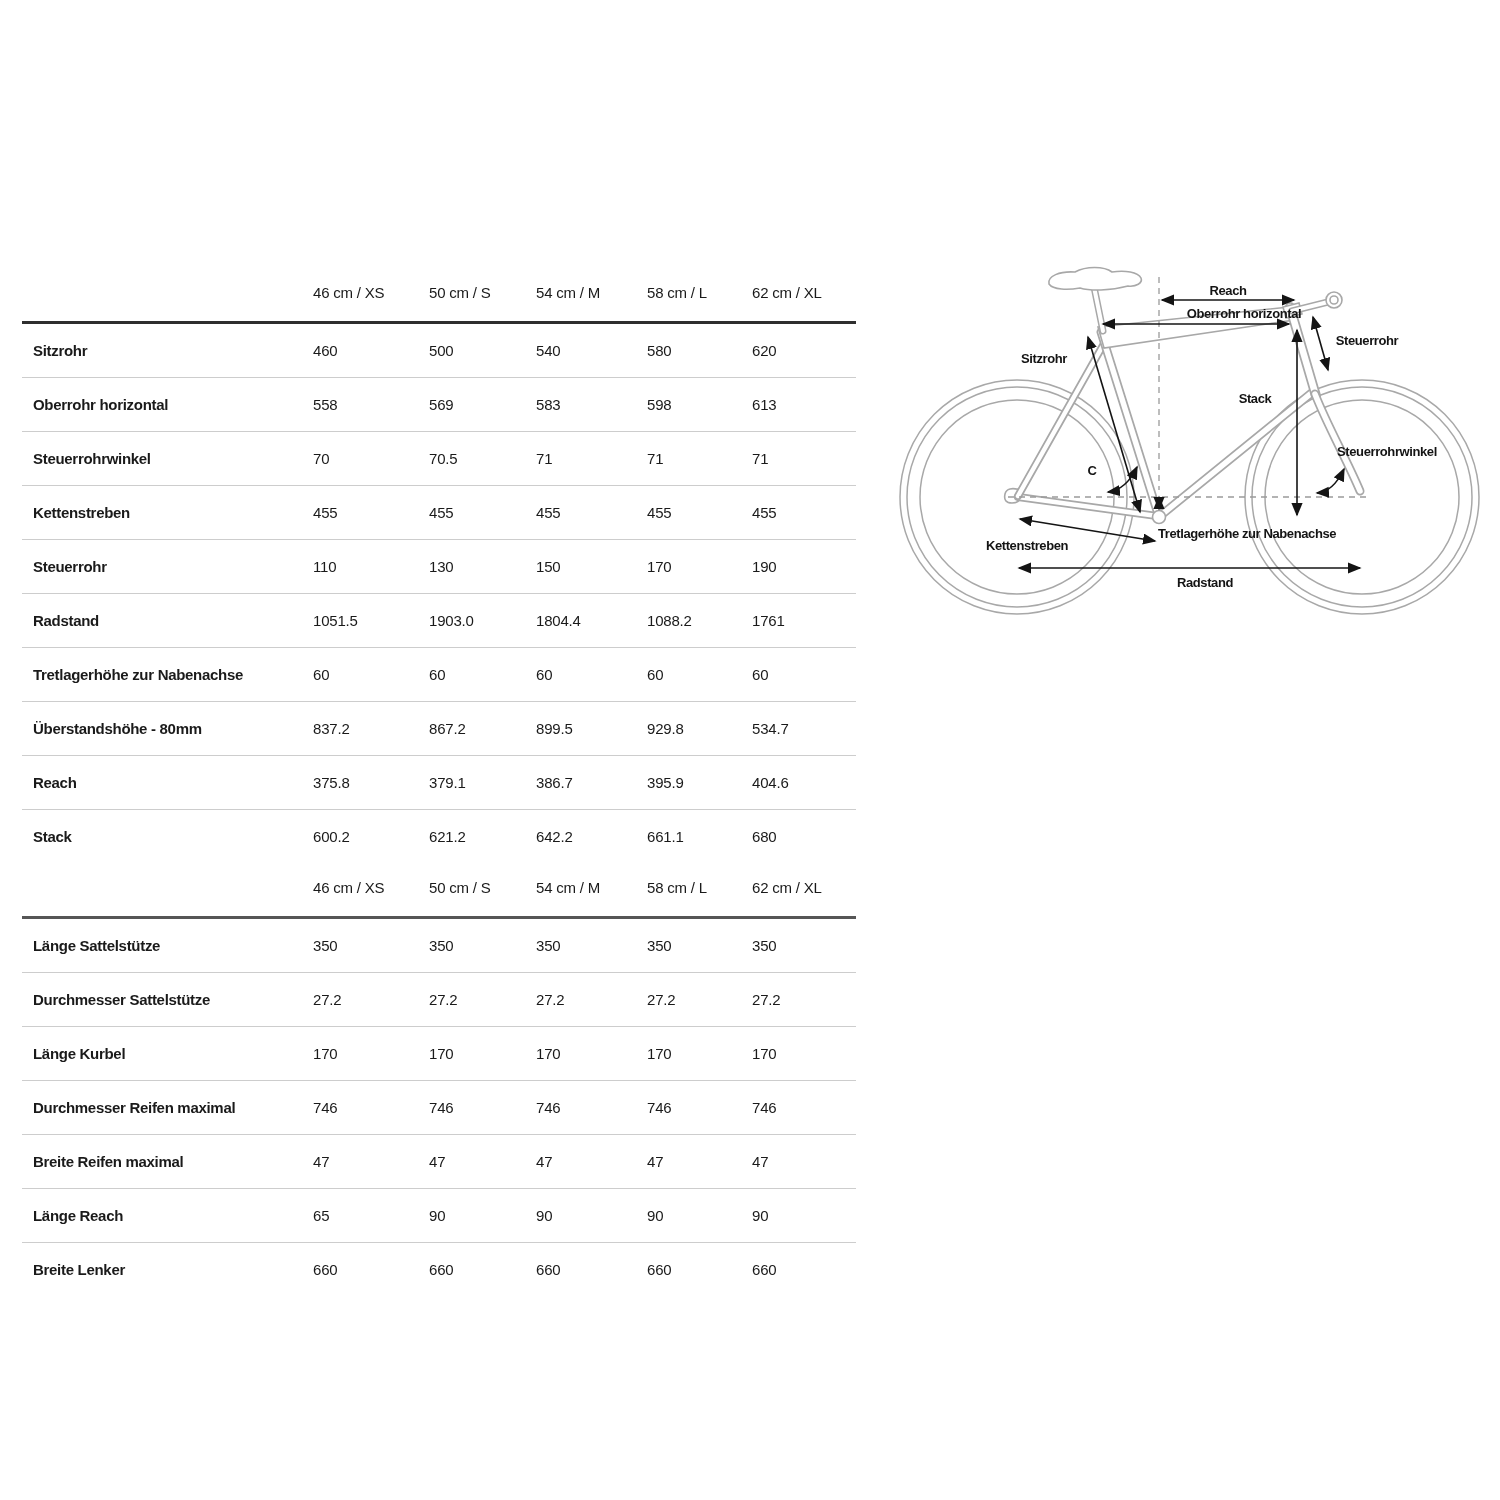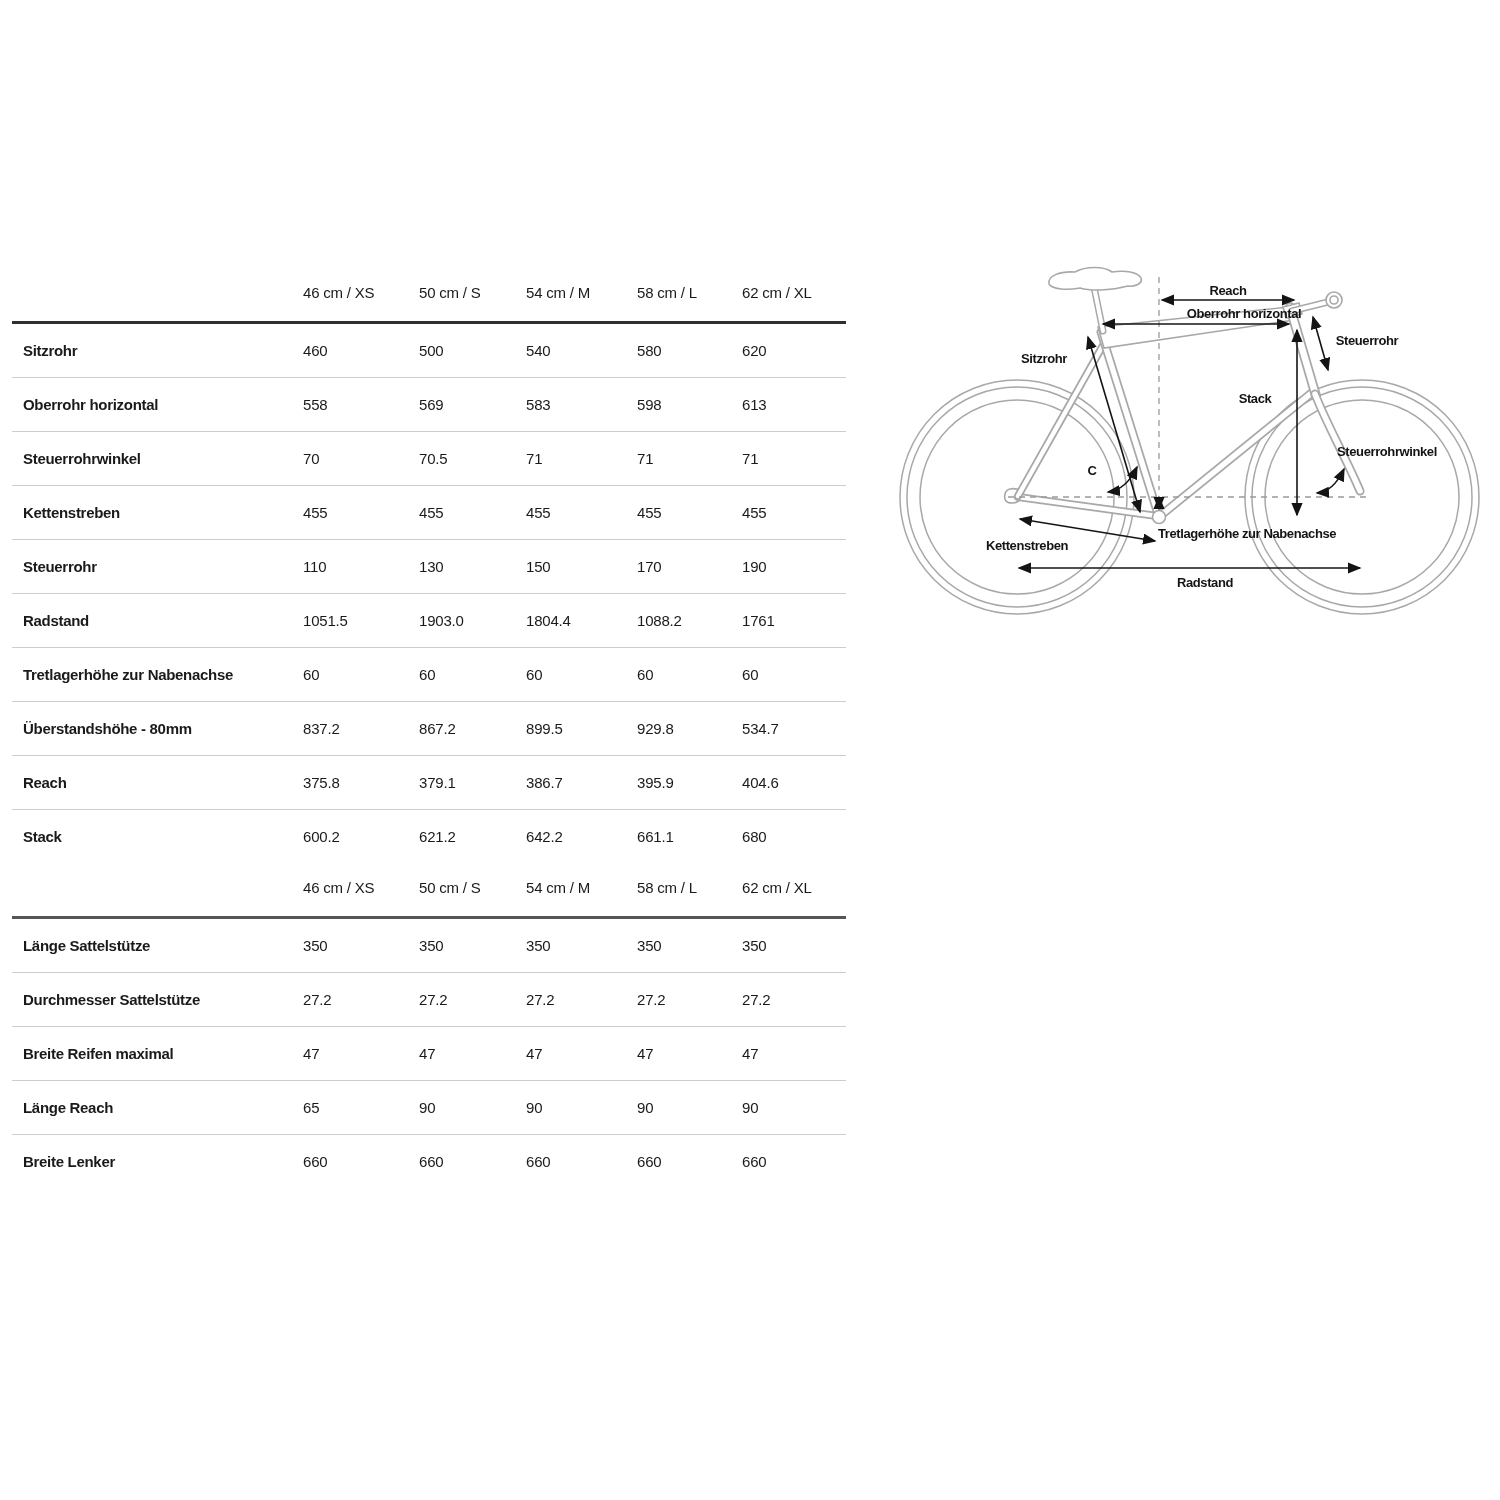--- a/index.html
+++ b/index.html
@@ -6,21 +6,21 @@
   body {
     width: 1500px; height: 1500px;
     background: #ffffff;
     position: relative;
     overflow: hidden;
     font-family: "Liberation Sans", sans-serif;
     color: #1a1a1a;
   }
   .tables-wrap {
     position: absolute;
-    left: 12px; top: 268px;
+    left: 22px; top: 268px;
     width: 834px;
   }
   table.spec {
     width: 834px;
     border-collapse: collapse;
     table-layout: fixed;
   }
   table.spec th, table.spec td {
     text-align: left;
     font-size: 15px;
@@ -206,20 +206,36 @@
         </tr>
         <tr>
           <td class="lbl">Durchmesser Sattelstütze</td>
           <td>27.2</td>
           <td>27.2</td>
           <td>27.2</td>
           <td>27.2</td>
           <td>27.2</td>
         </tr>
         <tr>
+          <td class="lbl">Länge Kurbel</td>
+          <td>170</td>
+          <td>170</td>
+          <td>170</td>
+          <td>170</td>
+          <td>170</td>
+        </tr>
+        <tr>
+          <td class="lbl">Durchmesser Reifen maximal</td>
+          <td>746</td>
+          <td>746</td>
+          <td>746</td>
+          <td>746</td>
+          <td>746</td>
+        </tr>
+        <tr>
           <td class="lbl">Breite Reifen maximal</td>
           <td>47</td>
           <td>47</td>
           <td>47</td>
           <td>47</td>
           <td>47</td>
         </tr>
         <tr>
           <td class="lbl">Länge Reach</td>
           <td>65</td>

